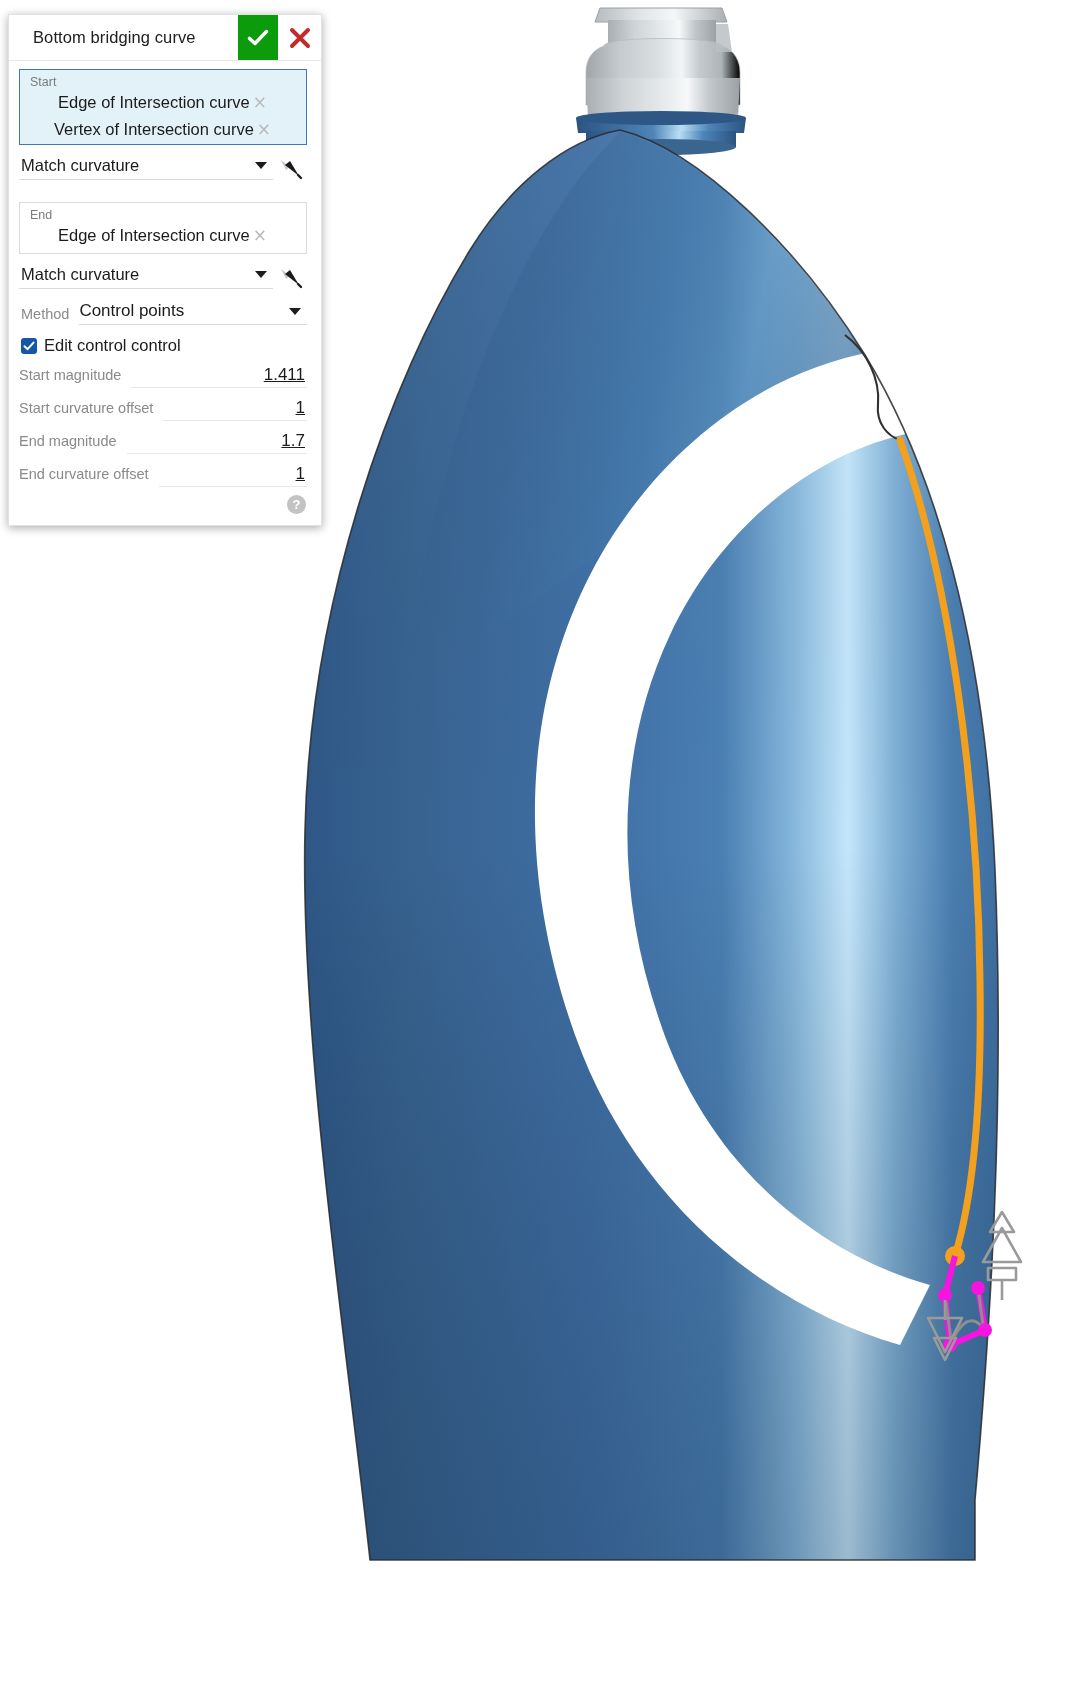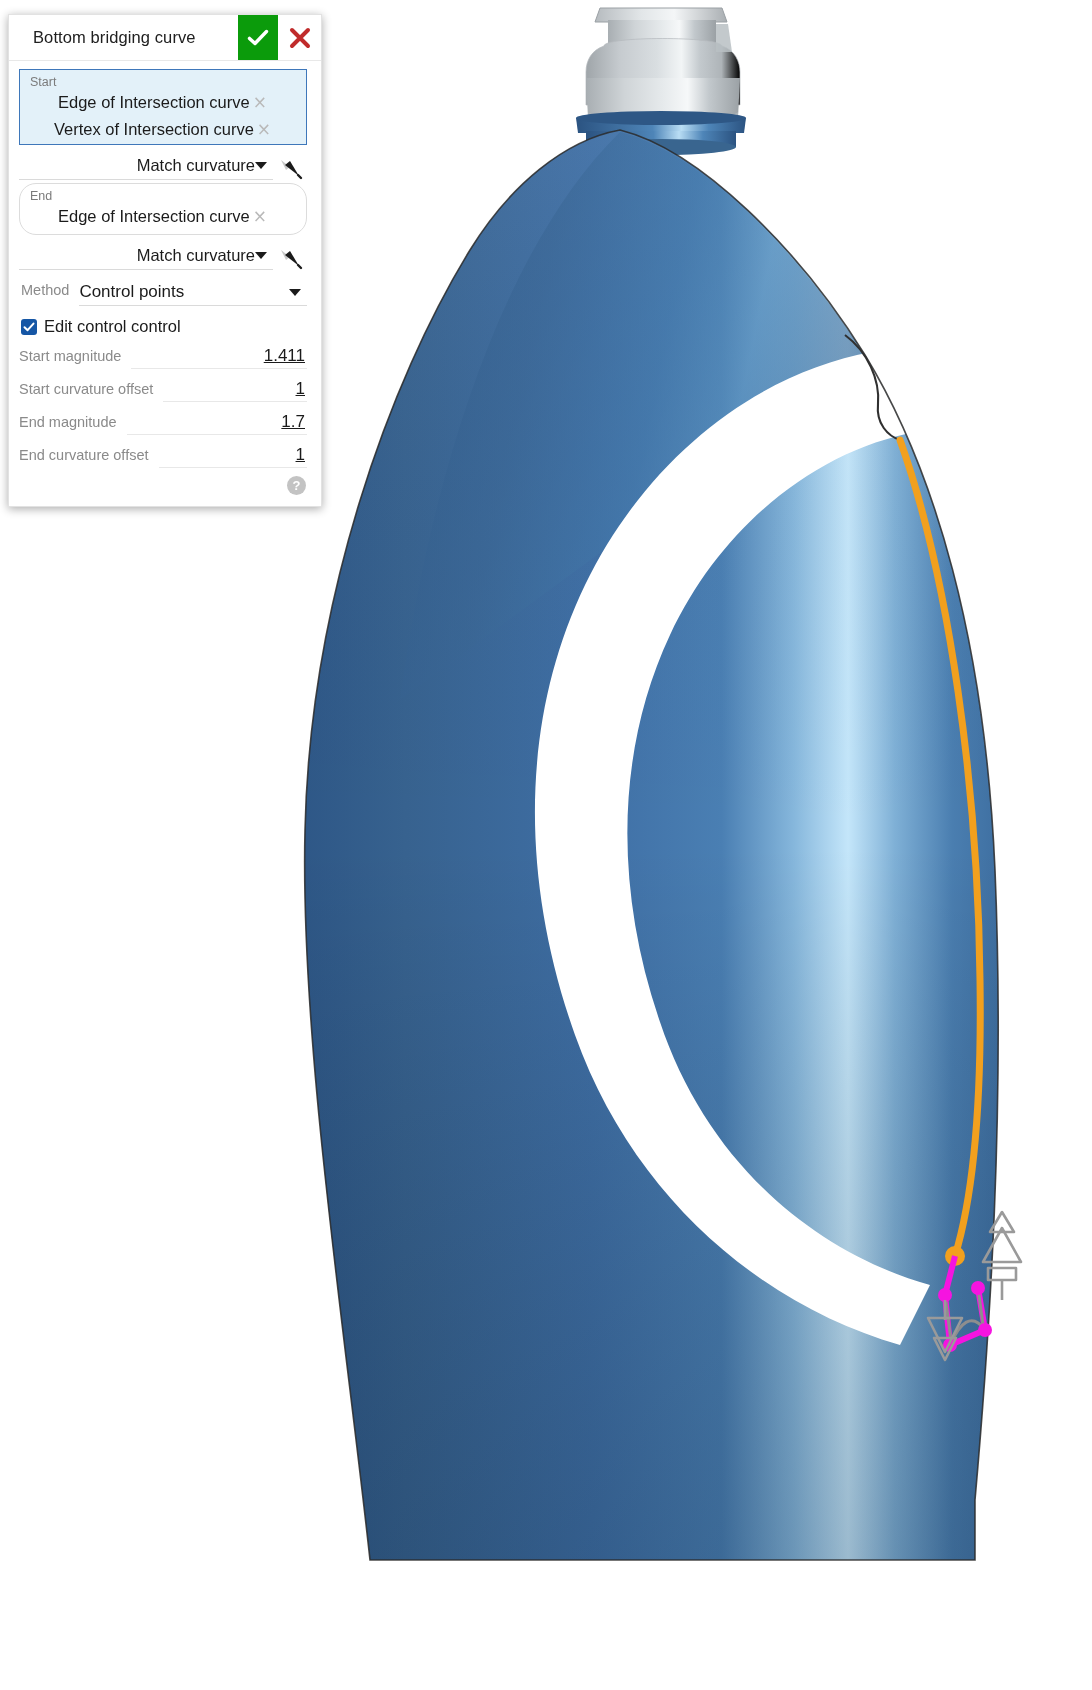--- a/index.html
+++ b/index.html
@@ -59,32 +59,32 @@
   .selrow .xclose{
     color:#b9b9b9;font-size:17px;line-height:1;padding:0 3px;cursor:pointer;
     font-family:"DejaVu Sans", sans-serif;
   }
 
   
   .ddrow{
     display:flex;align-items:center;margin:9px 0 0 0;
   }
   .ddfield{
-    flex:1;display:flex;align-items:center;justify-content:flex-end;
+    flex:1;display:flex;align-items:center;justify-content:space-between;
     border-bottom:1px solid #dadada;padding:2px 4px 4px 2px;cursor:pointer;
   }
   .ddfield .lbl{font-size:16.5px;color:#1b1b1b;}
   .caret{
     width:0;height:0;border-left:6px solid transparent;border-right:6px solid transparent;
     border-top:7px solid #1b1b1b;margin-right:2px;
   }
   .pickicon{width:34px;display:flex;align-items:center;justify-content:center;cursor:pointer;}
 
   
-  .methodrow{display:flex;align-items:flex-start;margin:12px 0 0 0;}
+  .methodrow{display:flex;align-items:flex-end;margin:12px 0 0 0;}
   .methodrow .mlabel{font-size:14.5px;color:#8a8a8a;padding:0 10px 3px 2px;white-space:nowrap;}
   .methodrow .mfield{
     flex:1;display:flex;align-items:center;justify-content:space-between;
     border-bottom:1px solid #dadada;padding:0 4px 3px 0;cursor:pointer;
   }
   .methodrow .mfield .lbl{font-size:17px;color:#1b1b1b;}
 
   
   .cbrow{display:flex;align-items:center;margin:11px 0 2px 2px;cursor:pointer;}
   .cbbox{
@@ -295,21 +295,21 @@
       </div>
       <div class="pickicon">
         <svg width="26" height="26" viewBox="0 0 26 26">
           <path d="M4 6 L13 13 L9 16 Z" fill="#c9c9c9"></path>
           <path d="M22 22 L8 11 L13 7 Z" fill="#1b1b1b"></path>
           <path d="M21 21 L24 24" stroke="#1b1b1b" stroke-width="2.4" stroke-linecap="round"></path>
         </svg>
       </div>
     </div>
 
-    <div class="selbox plain" style="margin-top:3px;border-radius:17px;">
+    <div class="selbox plain" style="margin-top:22px;">
       <div class="caption">End</div>
       <div class="selrow">
         <span>Edge of Intersection curve</span>
         <span class="xclose">×</span>
       </div>
     </div>
 
     <div class="ddrow">
       <div class="ddfield">
         <span class="lbl">Match curvature</span>

